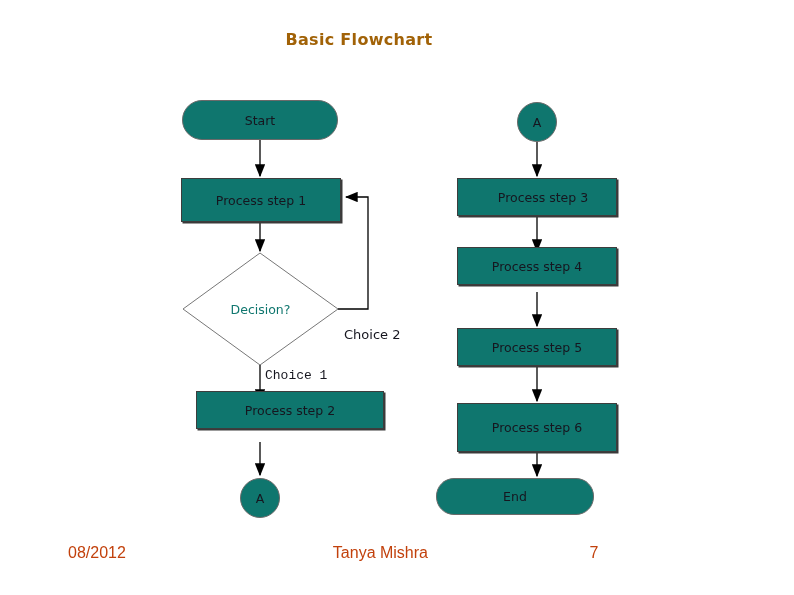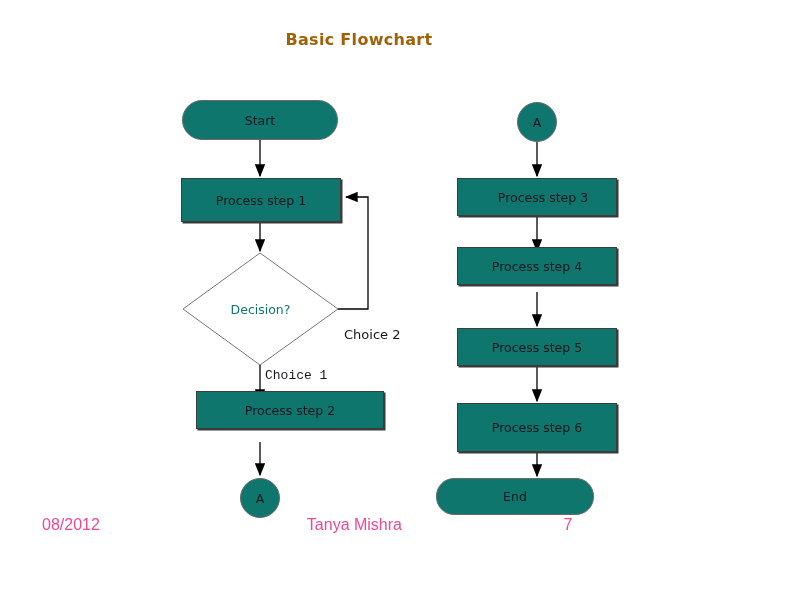--- a/index.html
+++ b/index.html
@@ -68,25 +68,26 @@
     z-index: 2;
     left: 200px;
     top: 302px;
     width: 121px;
     text-align: center;
     font-size: 12.5px;
     color: #0f766e;
   }
   .footer-item {
     position: absolute;
-    top: 516px;
+    top: 544px;
     font-family: "Liberation Sans", sans-serif;
     font-size: 16px;
-    color: #ec4899;
+    color: #c2410c;
     white-space: nowrap;
+    margin-left: 26px;
   }
   .footer-date { left: 42px; }
   .footer-author { left: 242px; width: 160px; text-align: right; }
   .footer-page { left: 556px; width: 24px; text-align: center; }
 </style>
 </head>
 <body>
 
 <div class="slide">
 

